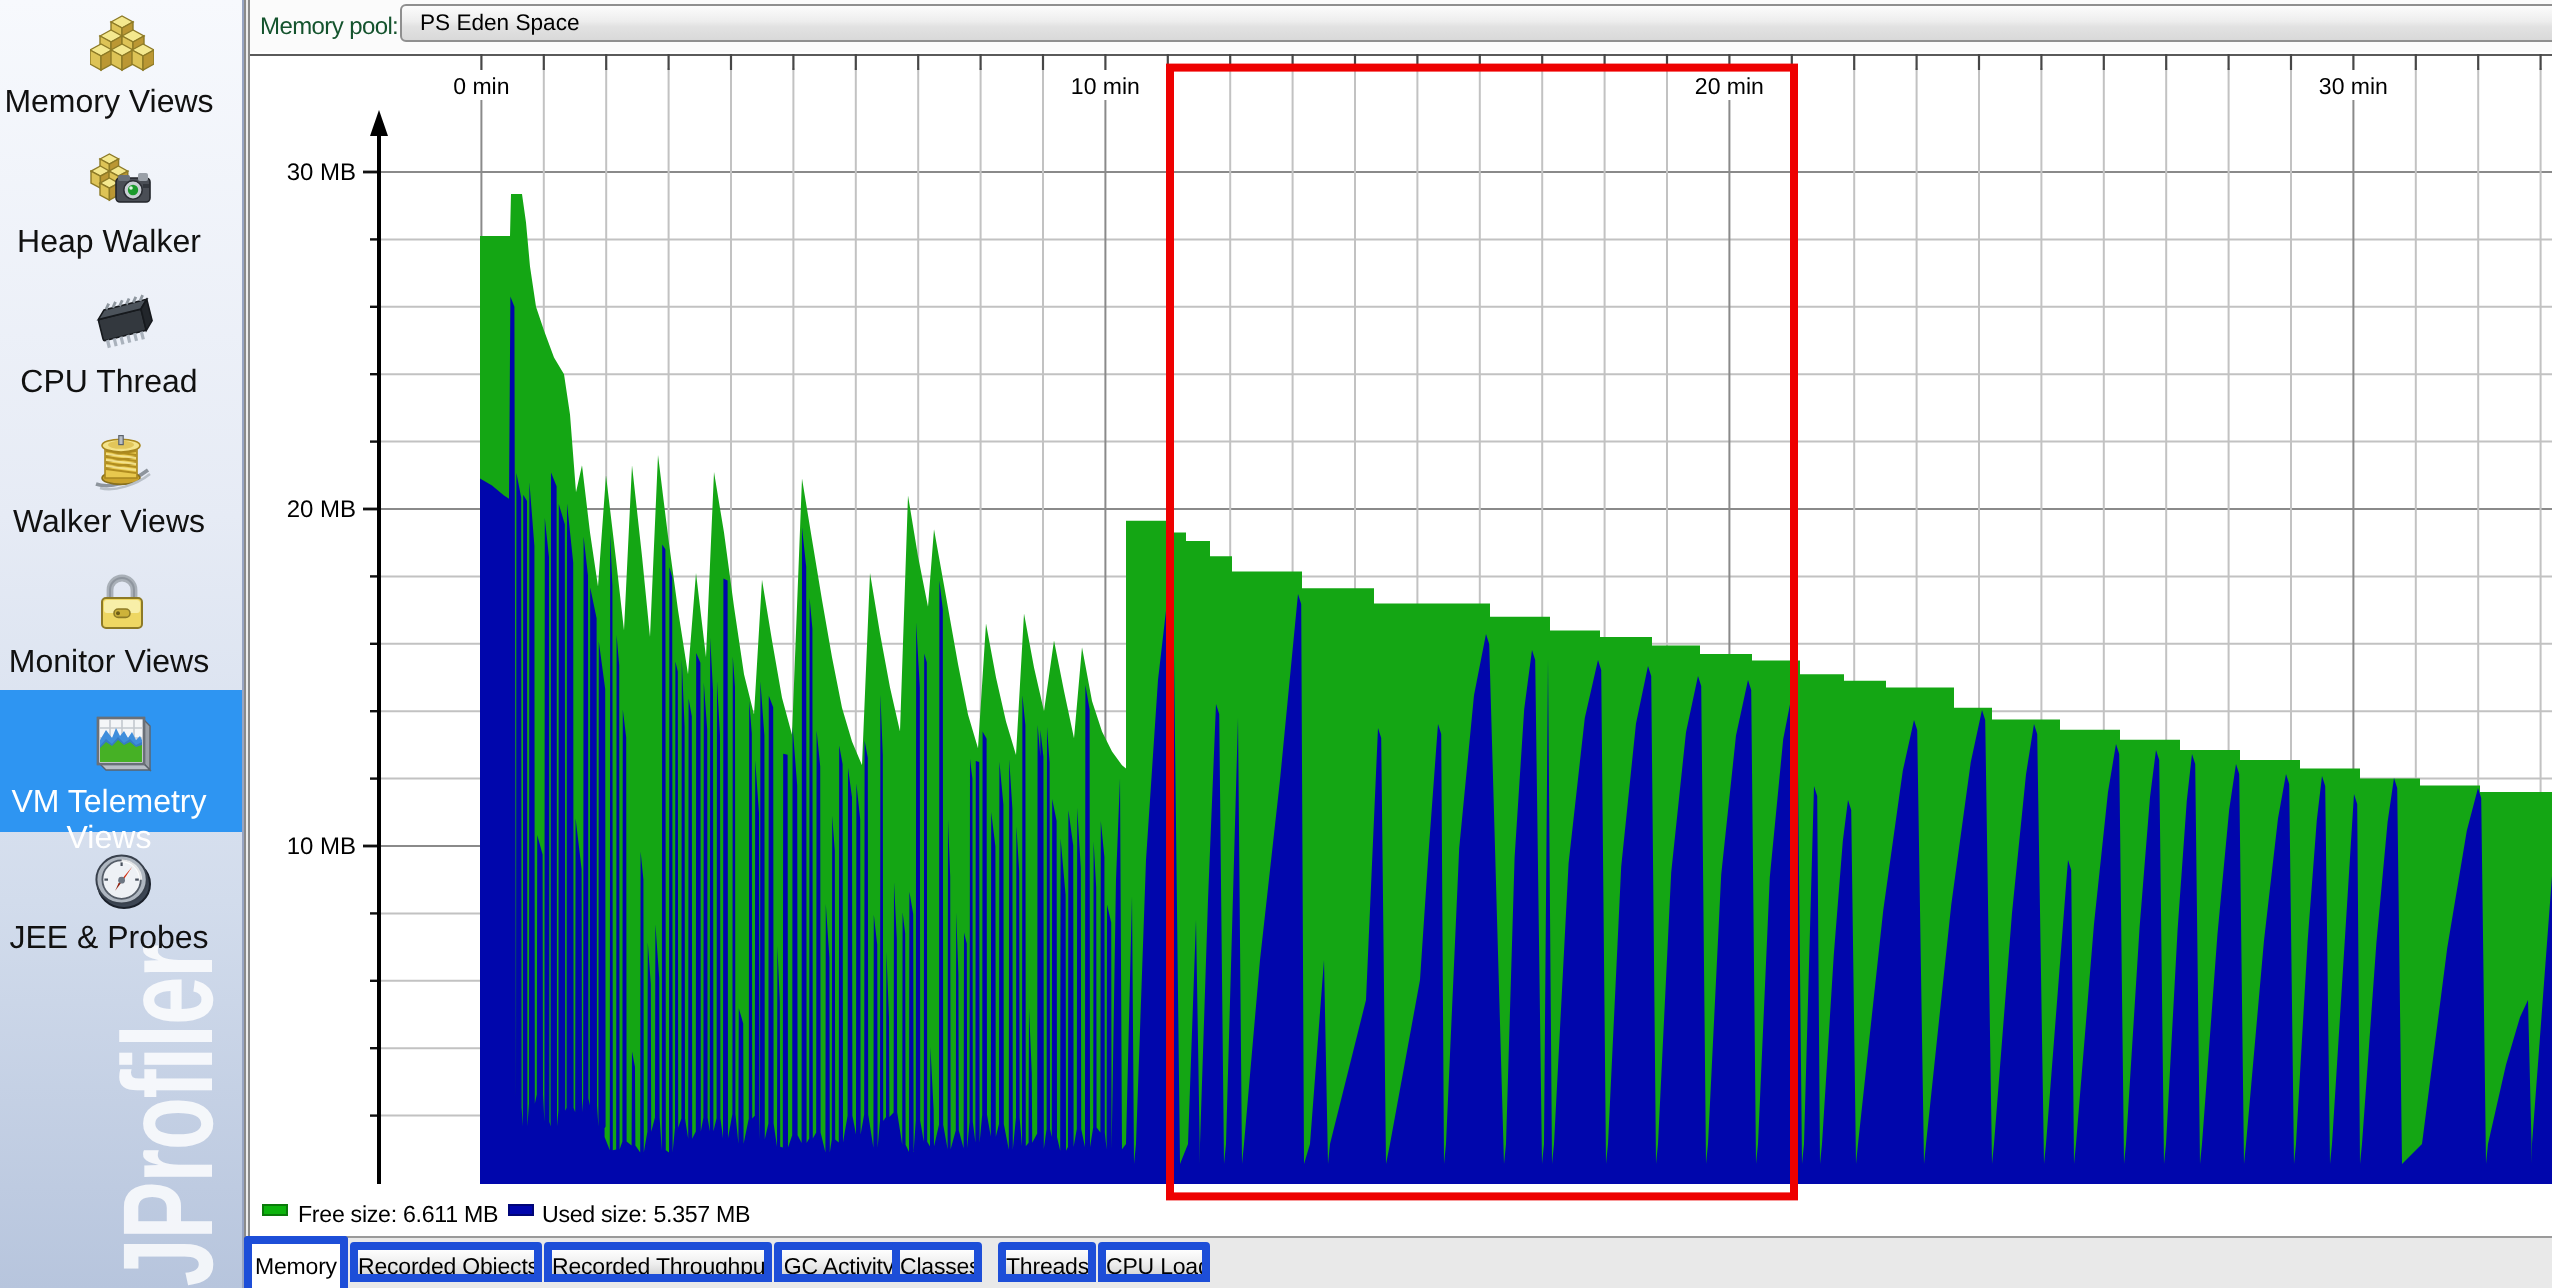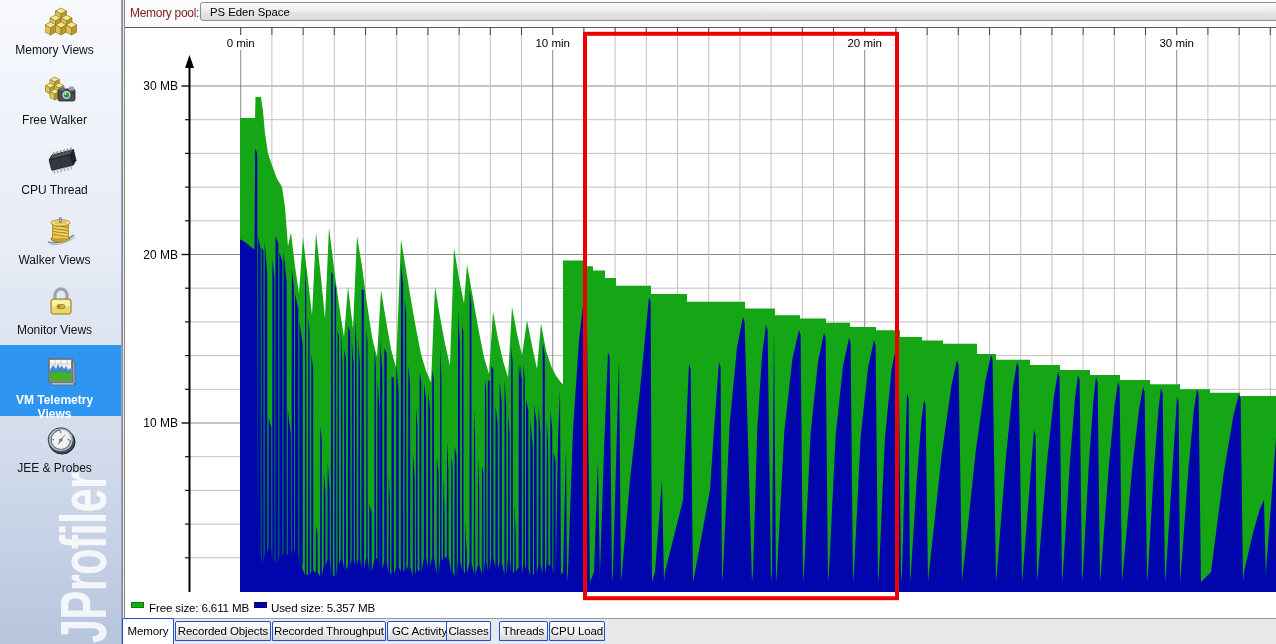--- a/index.html
+++ b/index.html
@@ -1,41 +1,41 @@
 <!DOCTYPE html>
 <html><head><meta charset="utf-8">
 <style>
 * { margin:0; padding:0; box-sizing:border-box; }
 html,body { width:1276px; height:644px; overflow:hidden; font-family:"Liberation Sans", sans-serif; background:#fff; }
 #page { position:relative; width:1276px; height:644px; }
 #sidebar { position:absolute; left:0; top:0; width:122px; height:644px;
   background:linear-gradient(to bottom,#f7f9fd 0%,#e6ebf5 40%,#d2dcec 70%,#b7c5dd 100%);
   border-right:1px solid #97a4c2; }
 .sitem { position:absolute; left:0; width:121px; text-align:center; }
-.sitem.sel { background:#2e95f2;font-weight:bold; }
+.sitem.sel { background:#2e95f2; }
 .sicon { height:34px; }
 .sicon svg { display:inline-block; }
-.slab { font-size:12px; color:#111; margin-top:3px; padding-right:12px; }
+.slab { font-size:16px; color:#111; margin-top:3px; padding-right:12px; }
 .sel .slab { color:#fff; }
 #wmark { position:absolute; left:59px; top:470px; width:50px; height:176px; }
 #wmark span { position:absolute; left:50%; top:50%; transform:translate(-50%,-50%) rotate(-90deg) scaleX(0.68);
   font-size:64px; font-weight:bold; color:rgba(255,255,255,0.82); letter-spacing:-1px; white-space:nowrap; }
 #splitter { position:absolute; left:122px; top:0; width:3px; height:644px; background:#ececec;
   border-left:1px solid #8a8a8a; border-right:1px solid #8a8a8a; }
 #toolbar { position:absolute; left:125px; top:0; width:1151px; height:26px; background:#fbfbfb; }
-#mplabel { position:absolute; left:130px; top:6px; font-size:12px; letter-spacing:-0.3px; color:#7f1d1d; }
+#mplabel { position:absolute; left:130px; top:6px; font-size:12px; letter-spacing:-0.3px; color:#14532d; }
 #combo { position:absolute; left:200px; top:2px; width:1080px; height:19px; border:1px solid #8f8f8f;
   border-radius:3px; background:linear-gradient(to bottom,#fcfcfc 0%,#ededed 45%,#e2e2e2 60%,#d9d9d9 100%);
   font-size:11.3px; color:#000; line-height:18px; padding-left:9px; }
 .lgsw { position:absolute; top:601.5px; width:13px; height:6px; }
 .lgtx { position:absolute; top:601px; font-size:11.6px; letter-spacing:-0.15px; color:#000; }
 #tabbar { position:absolute; left:125px; top:618px; width:1151px; height:26px; background:#e9e9e9;
   border-top:1px solid #9a9a9a; }
 .tab { position:absolute; top:2px; height:20px;
-  border:1px solid #1d4ed8; border-radius:2px 2px 0 0; text-align:center;
+  border:4px solid #1d4ed8; border-radius:2px 2px 0 0; text-align:center;
   background:linear-gradient(to bottom,#fefefe 0%,#efefef 55%,#d7d7d7 100%);
   font-size:11.5px; letter-spacing:-0.1px; line-height:19px; color:#000; white-space:nowrap; overflow:hidden; }
 .tab.seltab { background:#fff; top:-1px; height:26px; border-bottom:none; z-index:5; line-height:24px; }
 </style></head>
 <body>
 <div id="page">
   <div id="toolbar"></div>
   <svg width="1276" height="644" viewBox="0 0 1276 644" style="position:absolute;left:0;top:0" font-family="Liberation Sans, sans-serif">
 <line x1="124" y1="27.5" x2="1276" y2="27.5" stroke="#5a5a5a" stroke-width="1"></line>
 <line x1="190" y1="86.0" x2="1276" y2="86.0" stroke="#8a8a8a" stroke-width="1"></line>
@@ -206,21 +206,21 @@
             <polygon points="5.0,15.6 9.7,18.1 9.7,24.0 5.0,21.5" fill="#ddc356" stroke="#8d7a26" stroke-width="0.7"></polygon>
             <polygon points="9.7,18.1 14.3,15.6 14.3,21.5 9.7,24.0" fill="#bb9733" stroke="#8d7a26" stroke-width="0.7"></polygon>
 <rect x="13" y="13" width="17" height="12" rx="2" fill="#4a4e55" stroke="#23262b" stroke-width="0.8"></rect>
 <rect x="14" y="11.5" width="6" height="3" rx="1" fill="#6a7078"></rect>
 <rect x="24" y="10.5" width="5" height="4" rx="1" fill="#9aa0a8"></rect>
 <circle cx="21.5" cy="19" r="4.6" fill="#c9ced4" stroke="#2a2d33" stroke-width="0.8"></circle>
 <circle cx="21.5" cy="19" r="2.6" fill="#1b9a2c"></circle>
 <circle cx="20.5" cy="18" r="0.9" fill="#d9f5de"></circle>
 <rect x="26.5" y="16" width="3" height="2" fill="#33373d"></rect>
 </svg></div>
-        <div class="slab">Free Walker</div>
+        <div class="slab">Heap Walker</div>
       </div>
 <div class="sitem" style="top:146px;">
         <div class="sicon"><svg width="32" height="32" viewBox="0 0 32 32">
 <g transform="rotate(-14 16 16)">
 <rect x="5" y="11" width="22" height="11" rx="1" fill="#33383e" stroke="#16191d" stroke-width="0.8"></rect>
 <polygon points="5,11 9,7 31,7 27,11" fill="#4c535b" stroke="#16191d" stroke-width="0.8"></polygon>
 <polygon points="27,11 31,7 31,18 27,22" fill="#22262b" stroke="#16191d" stroke-width="0.8"></polygon>
 <g stroke="#aab2bc" stroke-width="1.6">
 <line x1="7" y1="22" x2="7" y2="26"></line>
                 <line x1="10.5" y1="22" x2="10.5" y2="26"></line>

